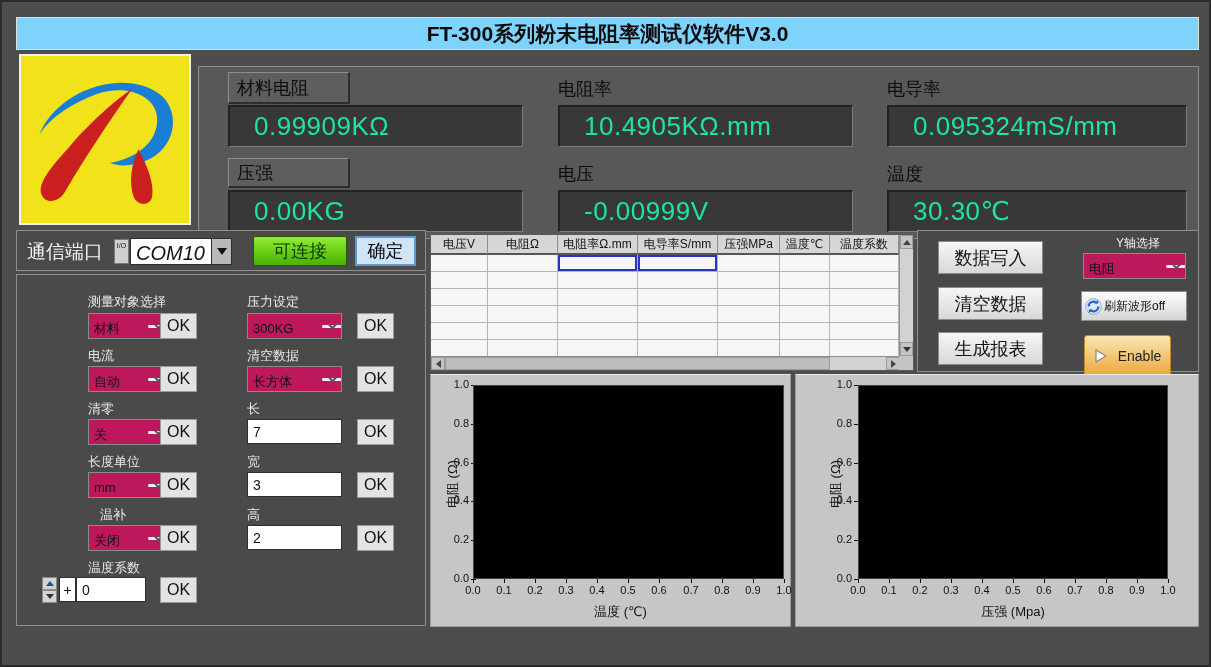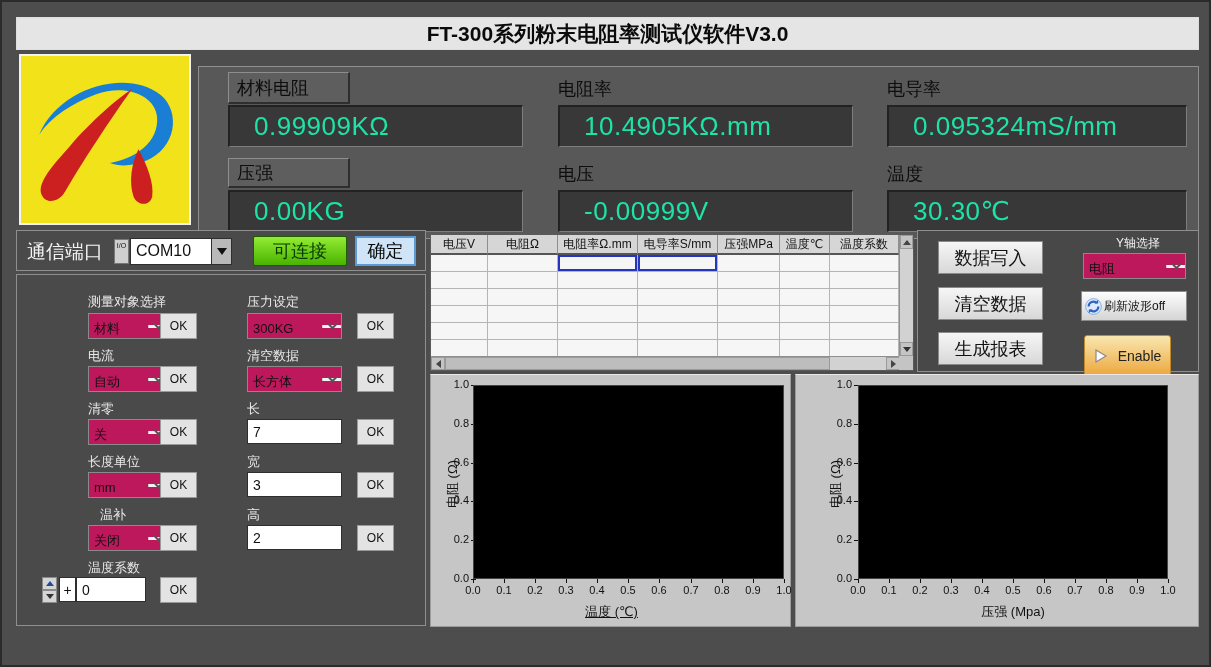--- a/index.html
+++ b/index.html
@@ -5,21 +5,21 @@
   * { margin:0; padding:0; box-sizing:border-box; }
   html,body { background:#333; }
   body { font-family:"Liberation Sans","DejaVu Sans",sans-serif; }
   .window{
     position:relative; width:1211px; height:667px;
     background:#4d4d4d; border:2px solid #2b2b2b; overflow:hidden;
   }
   
   .titlebar{
     position:absolute; left:14px; top:15px; width:1183px; height:33px;
-    background:#e5e5e5; border:1px solid #dedede;
+    background:#7dd3fc; border:1px solid #dedede;
     display:flex; align-items:center; justify-content:center;
     font-size:21px; font-weight:600; color:#0a0a0a;
   }
   
   .logo{
     position:absolute; left:17px; top:52px; width:172px; height:171px;
     background:#f2e21a; border:2px solid #f2f2f2;
   }
   
   .readings{
@@ -47,21 +47,21 @@
   }
   .comm-label{ position:absolute; left:10px; top:8px; font-size:19px; color:#f2f2f2; }
   .io-icon{
     position:absolute; left:97px; top:8px; width:15px; height:25px; background:#cfcfcf;
     border:1px solid #777; font-size:7px; color:#111; line-height:11px; text-align:center;
   }
   .lv-combo{
     position:absolute; left:113px; top:7px; width:102px; height:27px;
     background:#fff; border:1px solid #2e2e2e; display:flex;
   }
-  .lv-combo .val{ flex:1; font-size:16px; color:#111; padding:3px 0 0 5px; }
+  .lv-combo .val{ flex:1; font-size:20px; color:#111; padding:3px 0 0 5px;font-style:italic; }
   .lv-combo .arrbtn{
     width:20px; background:#b9b9b9; border-left:1px solid #2e2e2e;
     display:flex; align-items:center; justify-content:center;
   }
   .tri-dn{ width:0; height:0; border-left:5px solid transparent; border-right:5px solid transparent; border-top:7px solid #111; }
   .connect-btn{
     position:absolute; left:236px; top:5px; width:94px; height:30px;
     background:linear-gradient(#93ec33,#49b300); border:1px solid #1f5b00; border-radius:2px;
     font-size:18px; color:#073a00; display:flex; align-items:center; justify-content:center;
   }
@@ -77,21 +77,21 @@
   }
   .panel-label{ position:absolute; font-size:13px; color:#e9e9e9; }
   .combo{
     position:absolute; height:26px; background:#be185d; border:1px solid #8a8a8a; display:flex;align-items:center;
   }
   .combo .combo-val{ flex:1; font-size:13px; color:#111; padding:5px 0 0 5px; overflow:hidden; white-space:nowrap; }
   .combo .combo-arr{ width:19px; background:#f2f2f2; border-left:1px solid #c9c9c9; display:flex; align-items:center; justify-content:center; }
   .chev{ width:7px; height:7px; border-right:2px solid #555; border-bottom:2px solid #555; transform:rotate(45deg); margin-top:-4px; }
   .okbtn{
     position:absolute; width:37px; height:26px; background:#e3e3e3; border:1px solid #9a9a9a;
-    font-size:12px; color:#111; font-family:inherit;
+    font-size:16px; color:#111; font-family:inherit;
   }
   .num-input{
     position:absolute; height:25px; background:#fff; border:1px solid #2e2e2e;
     font-size:14px; color:#111; padding-left:5px; font-family:inherit;
   }
   .spinner{ position:absolute; width:15px; height:26px; }
   .sp-btn{ display:block; width:15px; height:13px; background:#d5d5d5; border:1px solid #8a8a8a;
     display:flex; align-items:center; justify-content:center; }
   .tri-u{ width:0; height:0; border-left:4px solid transparent; border-right:4px solid transparent; border-bottom:5px solid #234a9a; }
   .tri-d{ width:0; height:0; border-left:4px solid transparent; border-right:4px solid transparent; border-top:5px solid #333; }
@@ -436,21 +436,21 @@
     <span class="xtick" style="left:58px;">0.1</span>
     <span class="xtick" style="left:89px;">0.2</span>
     <span class="xtick" style="left:120px;">0.3</span>
     <span class="xtick" style="left:151px;">0.4</span>
     <span class="xtick" style="left:182px;">0.5</span>
     <span class="xtick" style="left:213px;">0.6</span>
     <span class="xtick" style="left:245px;">0.7</span>
     <span class="xtick" style="left:276px;">0.8</span>
     <span class="xtick" style="left:307px;">0.9</span>
     <span class="xtick" style="left:338px;">1.0</span>
-    <div class="xlabel" style="left:25px;width:311px;text-decoration:underline;">温度 (℃)</div>
+    <div class="xlabel" style="left:34px;width:311px;">温度 (℃)</div>
   </div>
 
   <div class="chart" style="left:793px;width:404px;">
     <div class="ylabel" style="left:0px;top:100px;">电阻 (Ω)</div>
     <span class="ytick" style="left:26px;top:3px;">1.0</span>
     <span class="ytick" style="left:26px;top:42px;">0.8</span>
     <span class="ytick" style="left:26px;top:81px;">0.6</span>
     <span class="ytick" style="left:26px;top:119px;">0.4</span>
     <span class="ytick" style="left:26px;top:158px;">0.2</span>
     <span class="ytick" style="left:26px;top:197px;">0.0</span>

